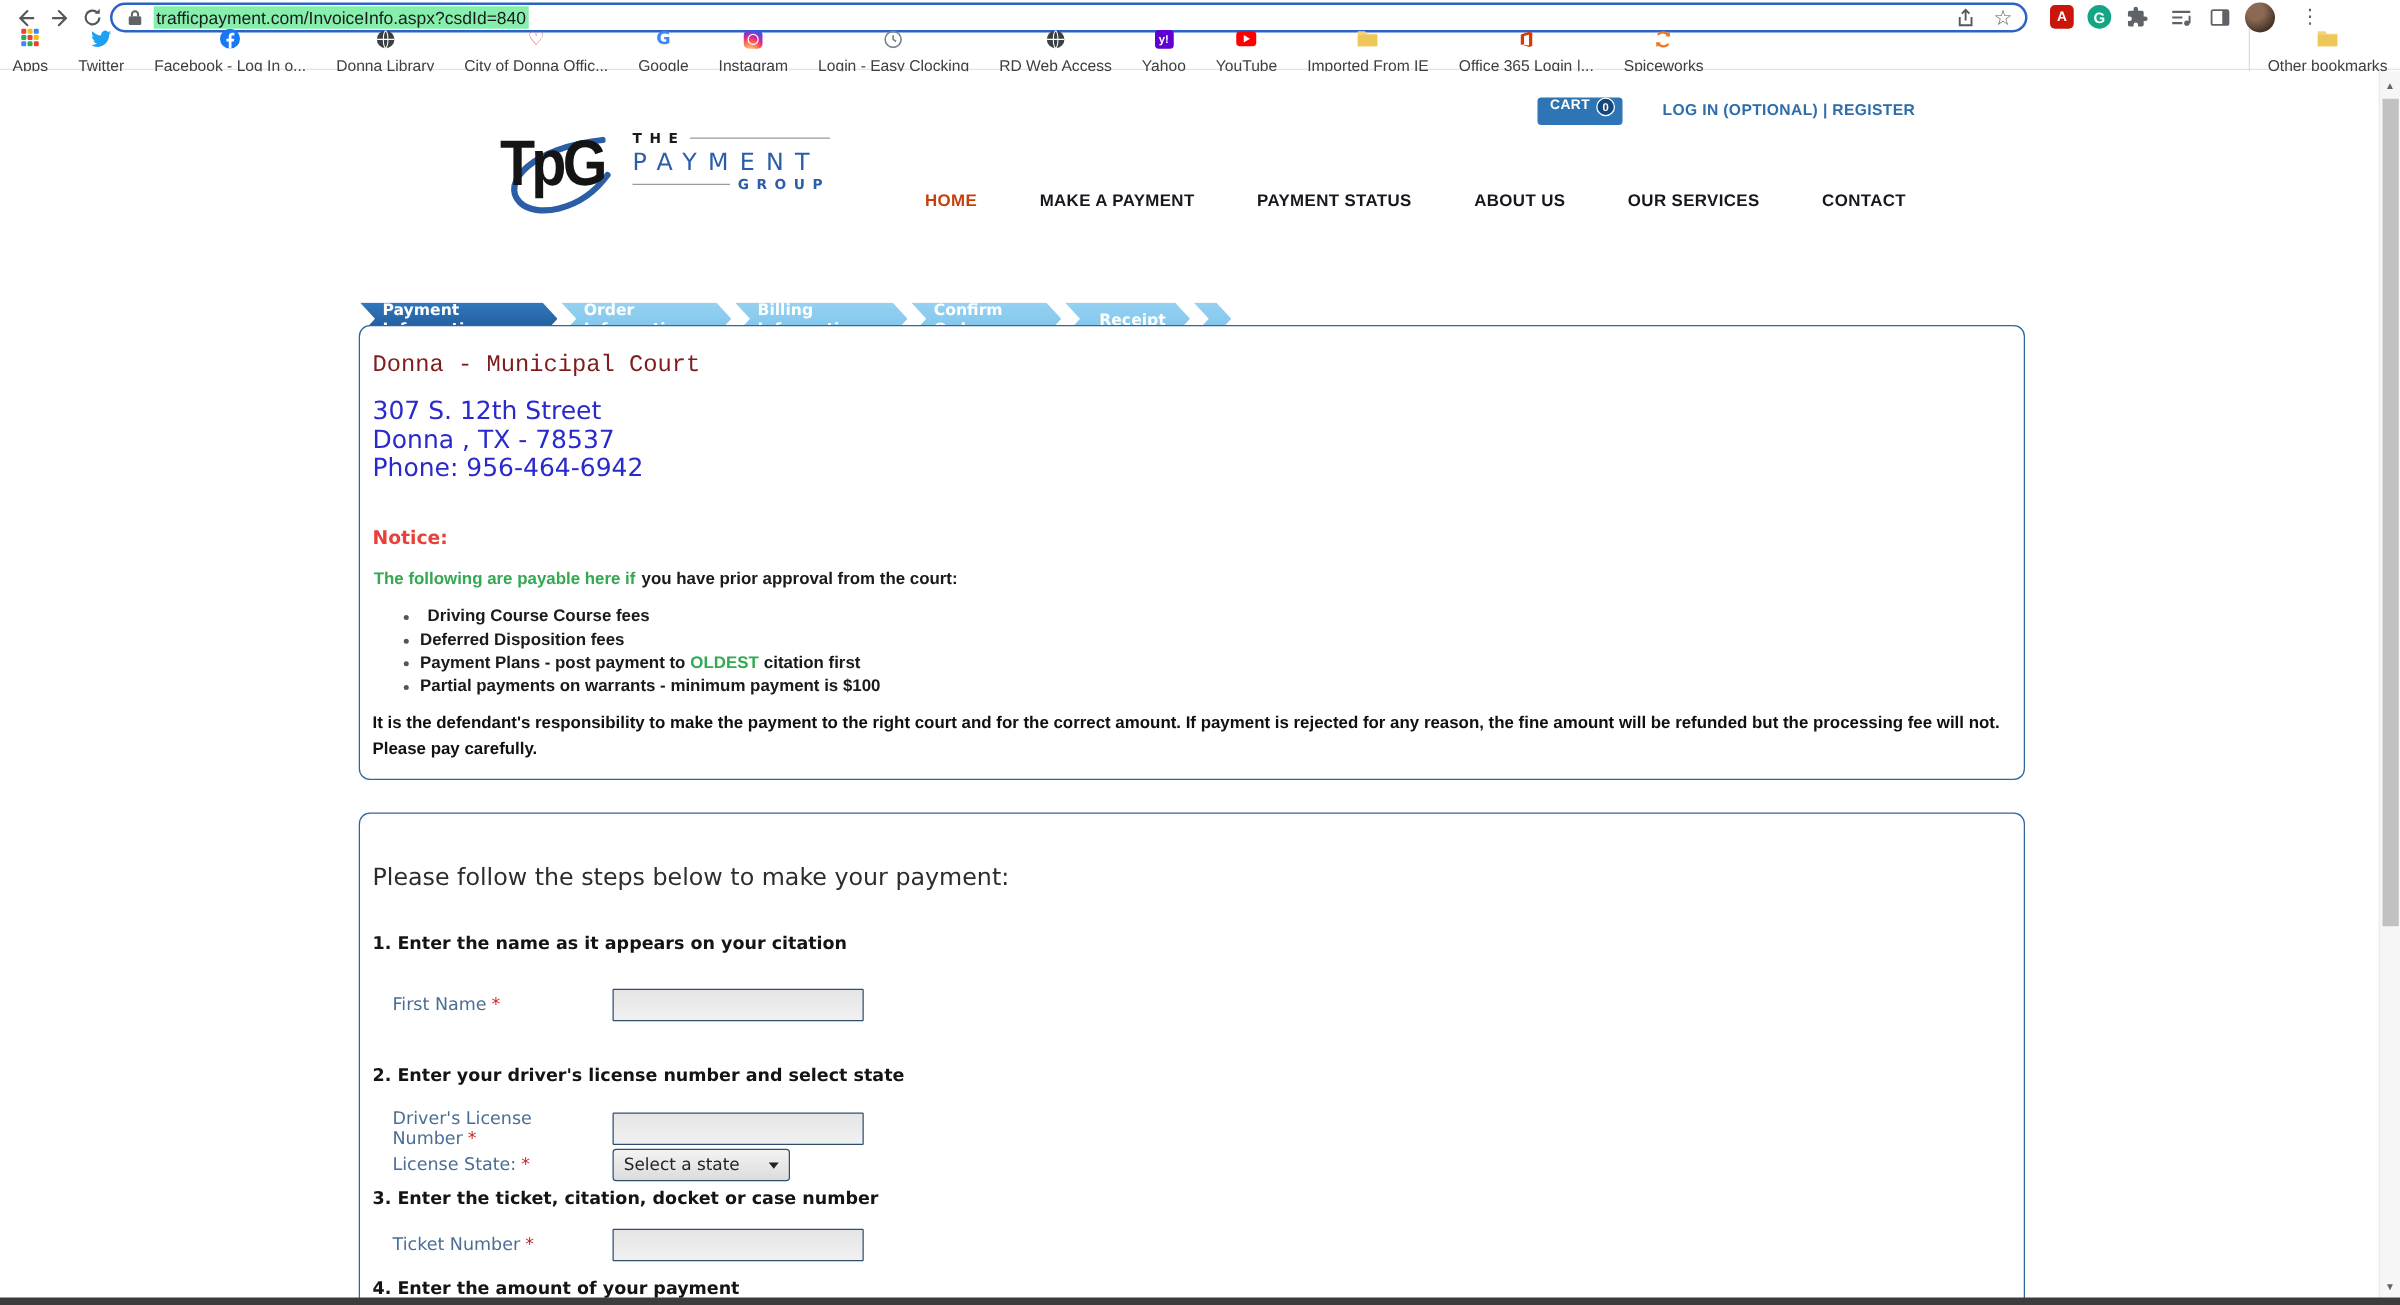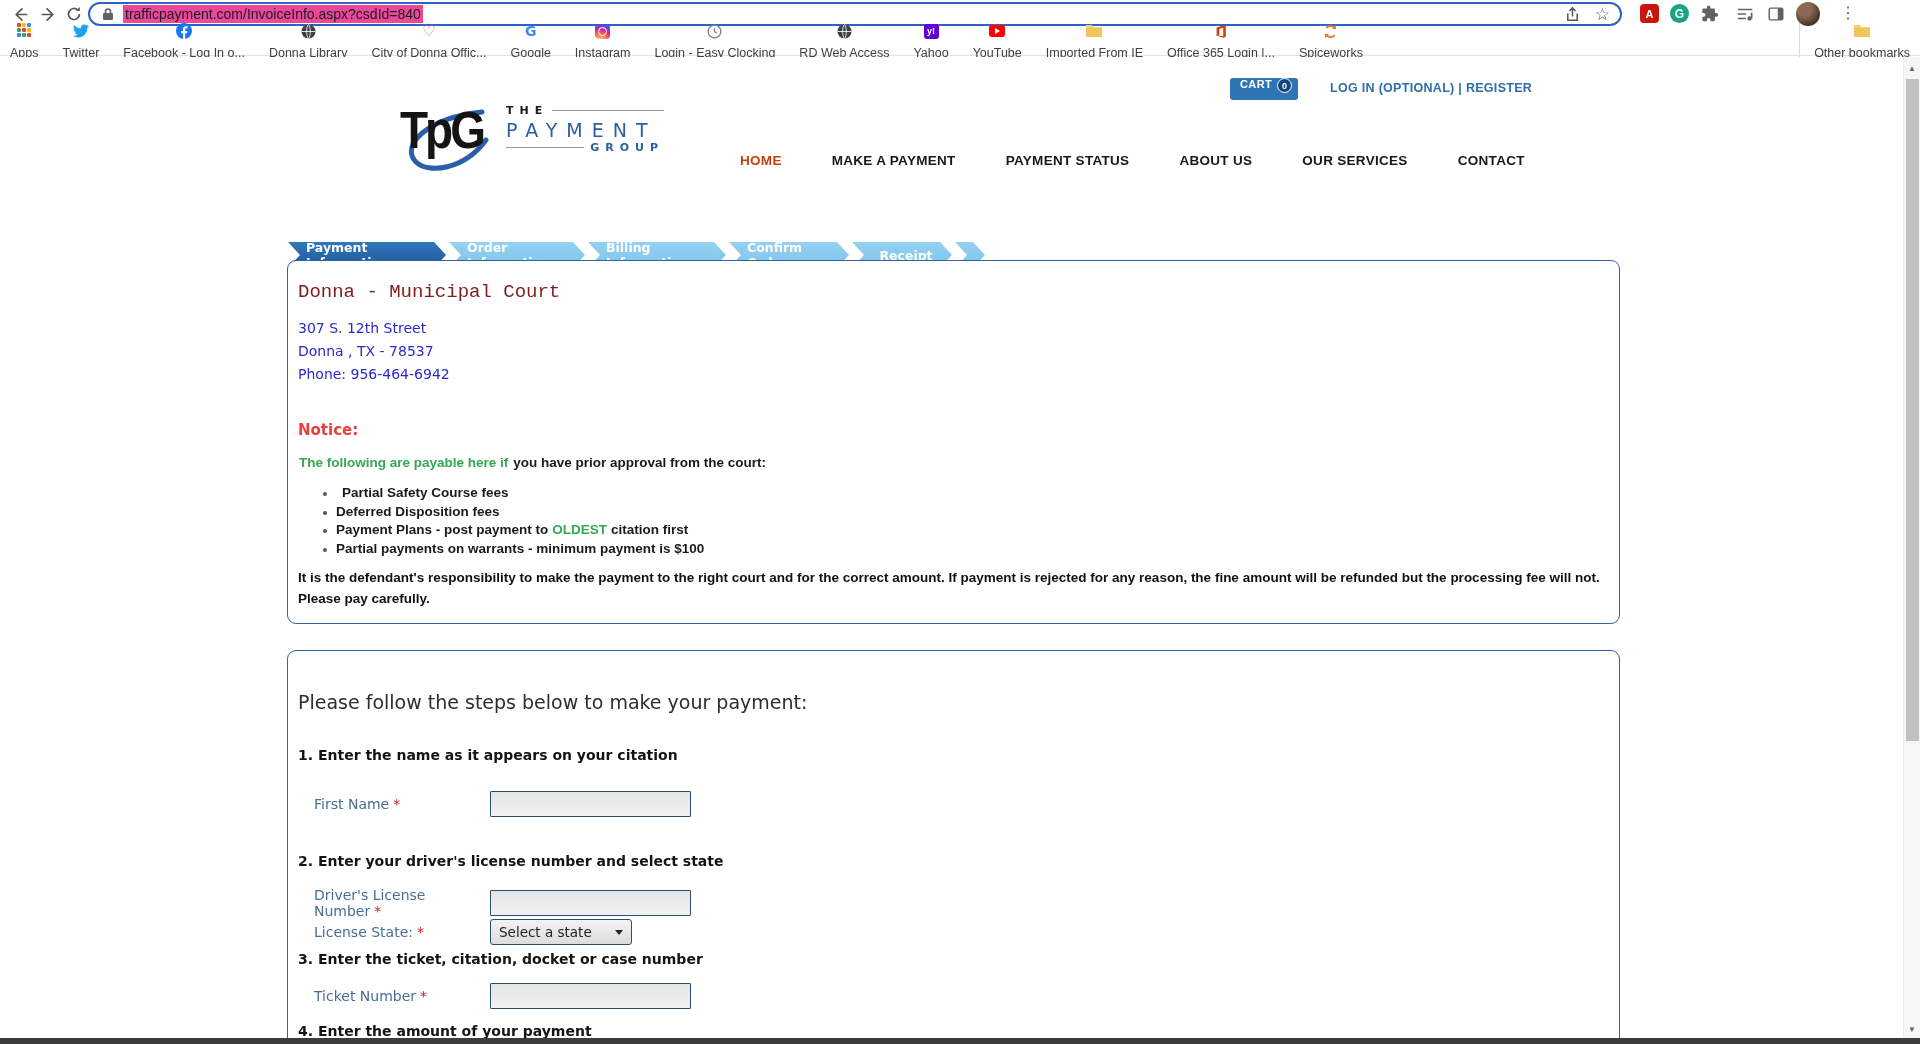--- a/index.html
+++ b/index.html
@@ -5,21 +5,21 @@
   * { margin:0; padding:0; box-sizing:border-box; }
   html,body { width:1920px; height:1044px; overflow:hidden; background:#fff;
               font-family:"Liberation Sans", sans-serif; }
   .screen { position:relative; width:1920px; height:1044px; background:#fff; }
 
   
   .toolbar { position:absolute; top:0; left:0; width:100%; height:28px; background:#fff; }
   .tb-btn { position:absolute; top:2px; width:24px; height:24px; display:flex; align-items:center; justify-content:center; border-radius:50%; color:#54575b; }
   .urlbar { position:absolute; left:88px; top:2px; width:1534px; height:24px; border:2px solid #2b63c6; border-radius:14px; display:flex; align-items:center; padding:0 10px 0 12px; background:#fff; }
   .url-text { font-size:14px; color:#1b1b1f; margin-left:9px; white-space:nowrap; }
-  .url-text .sel { background:#ec4899; padding:1px 2px; }
+  .url-text .sel { background:#86efac; padding:1px 2px; }
   .urlbar .spacer { flex:1; }
   .ubar-ic { display:flex; align-items:center; color:#54575b; margin-left:14px; }
   .star-ic { font-size:17px; line-height:1; color:#54575b; }
   .ext { position:absolute; top:4px; display:flex; align-items:center; justify-content:center; }
   .ext-adobe { left:1640px; width:19px; height:19px; background:#c9150c; border-radius:4px; color:#fff; font-weight:bold; font-size:11px; }
   .ext-gram { left:1670px; width:19px; height:19px; background:#13a584; border-radius:50%; color:#fff; font-weight:bold; font-size:12px; }
   .ext-puzzle { left:1700px; width:20px; height:20px; color:#5f6368; }
   .ext-media { left:1735px; width:20px; height:20px; color:#5f6368; }
   .ext-panel { left:1766px; width:20px; height:20px; color:#5f6368; }
   .avatar { position:absolute; left:1796px; top:2px; width:24px; height:24px; border-radius:50%;
@@ -78,21 +78,21 @@
   .chev.active { background:linear-gradient(180deg,#3178bd,#1e5796); }
   .chev.idle { background:linear-gradient(180deg,#95d1f2,#7ec4eb); }
   .chev.tail { width:30px; padding:0; }
 
   
   .panel { position:absolute; left:287px; width:1333px; border:1px solid #31659c; border-radius:9px; background:#fff; }
   .panel1 { top:203px; height:364px; }
   .panel2 { top:593px; height:460px; }
 
   .court-name { position:absolute; left:10px; top:20px; font-size:19px; color:#7f1d1d; font-family:Liberation Mono, monospace; }
-  .court-addr { position:absolute; left:10px; top:56px; font-size:14px; line-height:23px; color:#2929cc; font-family:"DejaVu Sans",sans-serif; }
+  .court-addr { position:absolute; left:10px; top:56px; font-size:20px; line-height:23px; color:#2929cc; font-family:"DejaVu Sans",sans-serif; }
   .notice-h { position:absolute; left:10px; top:160px; font-size:15px; font-weight:bold; color:#e8403a; font-family:"DejaVu Sans",sans-serif; }
   .notice-intro { position:absolute; left:11px; top:194px; font-size:13.5px; font-weight:bold; color:#1a1a1a; }
   .green { color:#34a853; }
   .notice-intro .rest { margin-left:5px; }
   .bullets { position:absolute; left:35px; top:224px; }
   .b-row { display:flex; align-items:flex-start; height:18.5px; font-size:13.5px; font-weight:bold; color:#1a1a1a; }
   .b-dot { width:4px; height:4px; border-radius:50%; background:#555; margin:7px 9px 0 0; flex:none; }
   .b-row .sp { margin:0 4px; }
   .ind { margin-left:6px; }
   .disclaimer { position:absolute; left:10px; top:306px; width:1308px; font-size:13.5px; font-weight:bold; color:#111; line-height:21px; }
@@ -360,21 +360,21 @@
         <div>Donna , TX - 78537</div>
         <div>Phone: 956-464-6942</div>
       </div>
       <div class="notice-h">Notice:</div>
       <div class="notice-intro">
         <span class="green">The following are payable here if</span><span class="rest">you have prior approval from the court:</span>
       </div>
       <div class="bullets">
         <div class="b-row">
             <span class="b-dot"></span>
-            <span class="ind">Partial Safety Course fees</span>
+            <span class="ind">Driving Course Course fees</span>
           </div>
         <div class="b-row">
             <span class="b-dot"></span>
             <span>Deferred Disposition fees</span>
           </div>
         <div class="b-row">
             <span class="b-dot"></span>
             <span>Payment Plans - post payment to</span>
             <span class="green sp">OLDEST</span>
             <span>citation first</span>

